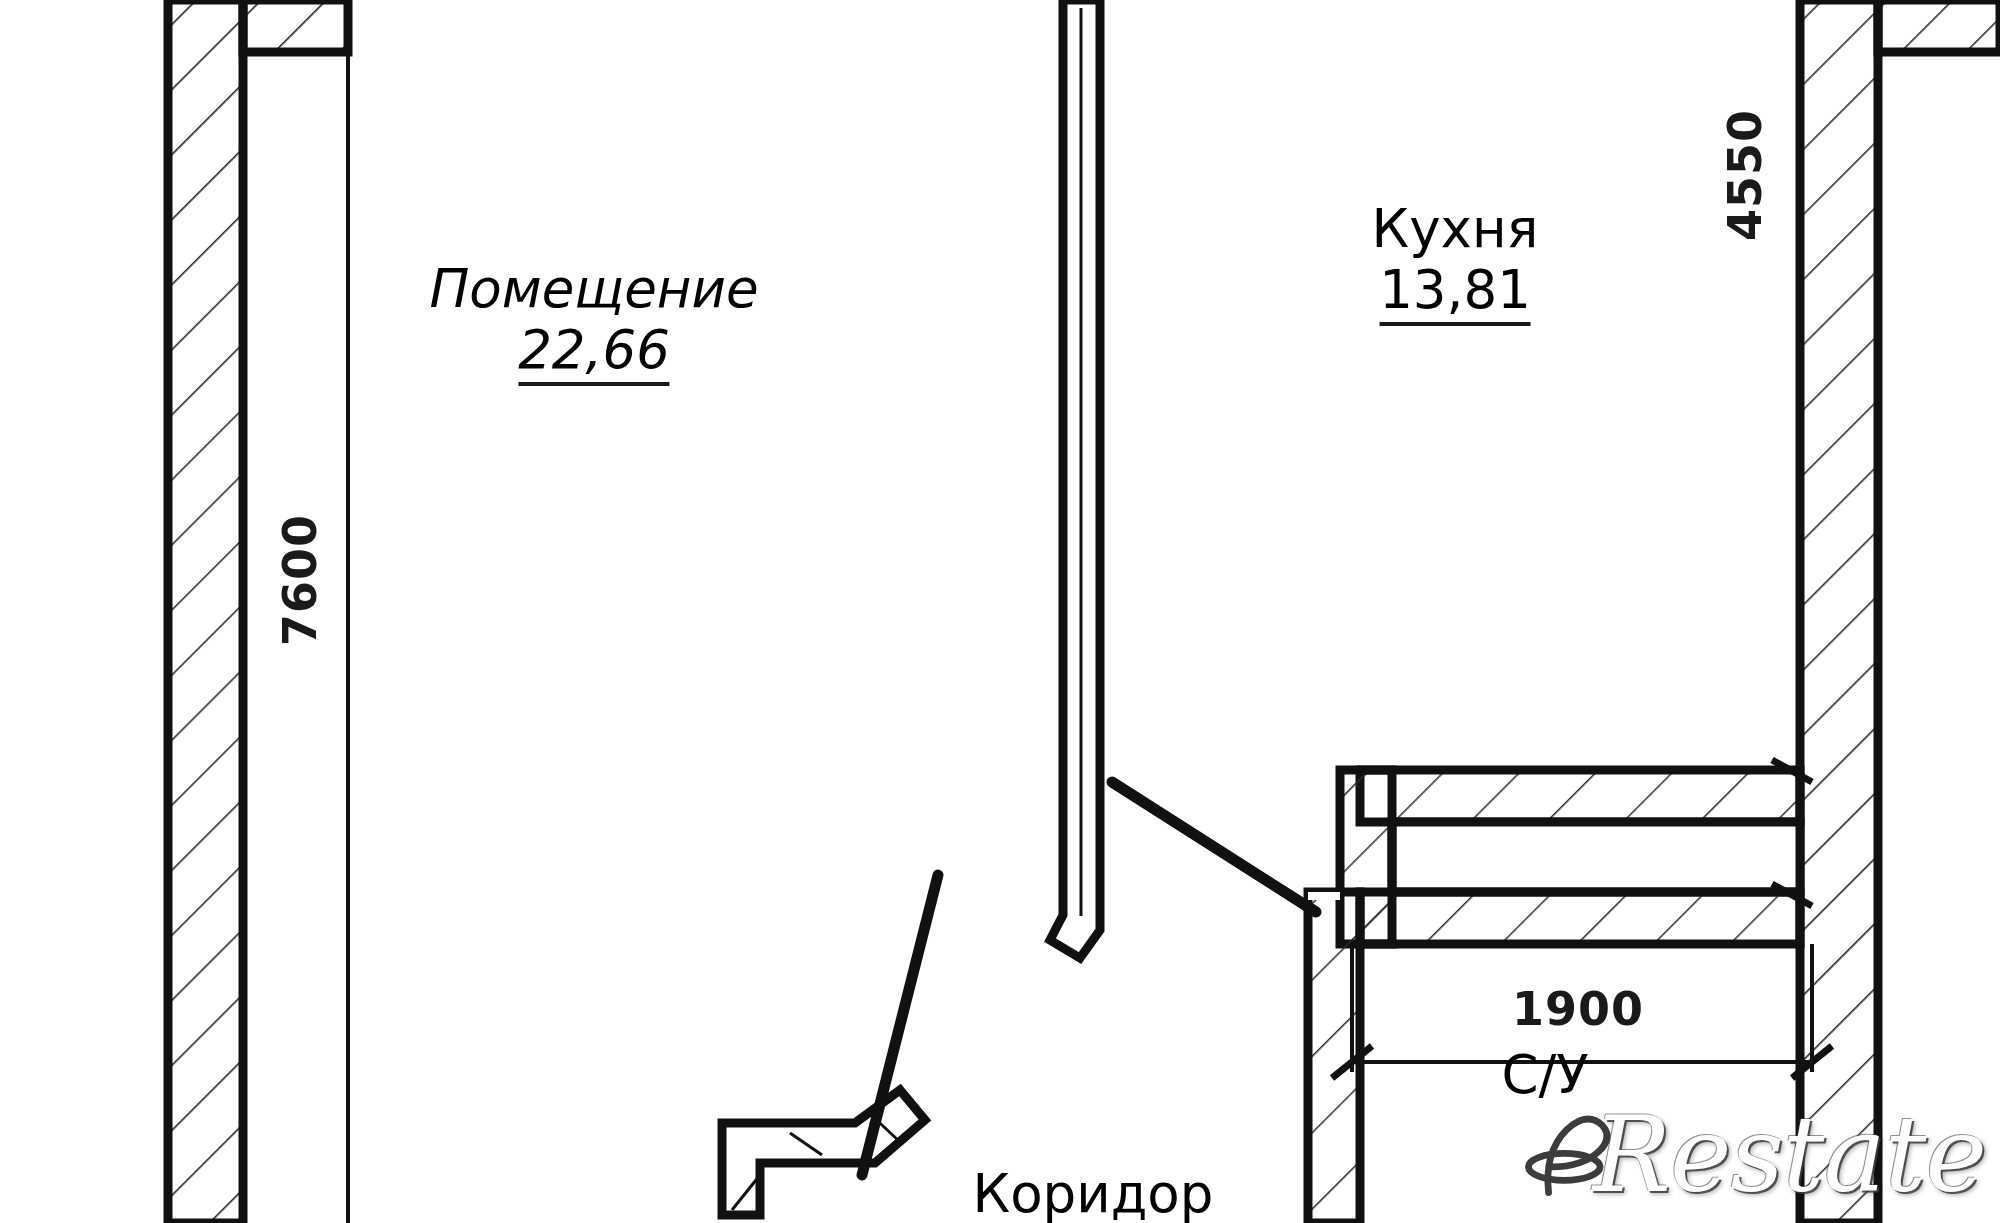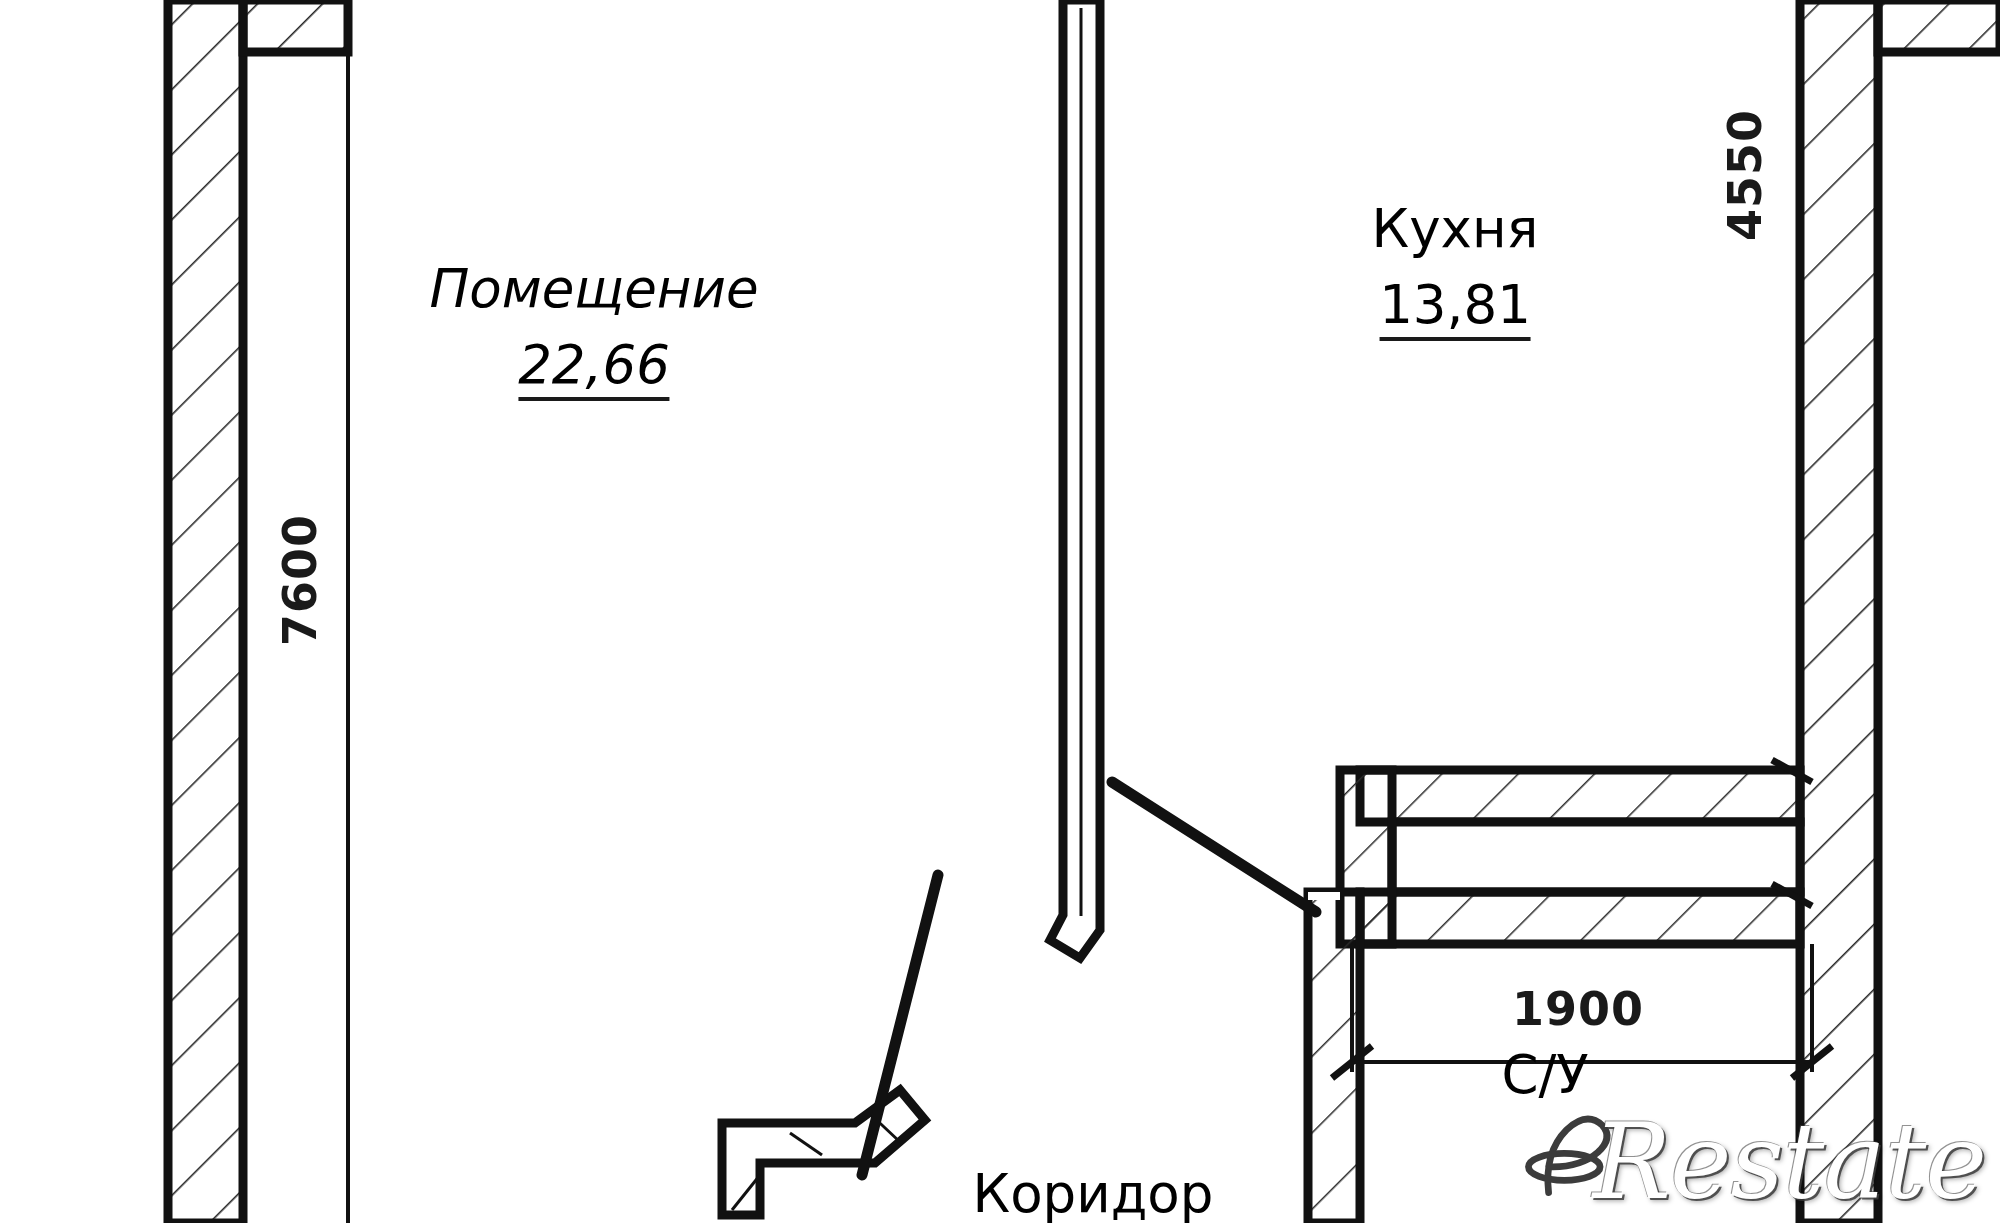--- a/index.html
+++ b/index.html
@@ -41,28 +41,26 @@
     font-size: 53px;
     font-weight: 400;
     text-align: center;
   }
   .room-area {
     font-size: 53px;
     font-weight: 400;
     text-align: center;
     border-bottom: 4px solid #1a1a1a;
     padding-bottom: 2px;
-    margin-top: 9px;
   }
   .room-block {
     position: absolute;
     display: flex;
     flex-direction: column;
     align-items: center;
-    gap: 6px;
   }
   .dim-text {
     font-size: 46px;
     color: #1a1a1a;
     font-family: "DejaVu Sans", sans-serif;
     letter-spacing: 1px;
   }
   .dim-vert {
     transform: rotate(-90deg);
     transform-origin: center center;
@@ -215,21 +213,21 @@
 
   <div class="lbl dim-vert" style="left:1745px; top:175px; width:0; height:0;">
     <div class="dim-text" style="transform:translate(-50%,-50%); position:absolute;">4550</div>
   </div>
 
   <div class="lbl" style="left:1578px; top:982px; transform:translateX(-50%);">
     <div class="dim-text">1900</div>
   </div>
 
   <div class="watermark">
-    <div style="display:flex; align-items:center; gap:0;">
+    <div style="display:flex; align-items:flex-start; gap:0;">
       <svg width="112" height="112" viewBox="0 0 100 100" style="margin-right:-34px; margin-bottom:6px;">
         <g fill="none" stroke="#3c3c3c" stroke-width="6" stroke-linecap="round">
           <path d="M30 80 Q26 44 46 24 Q64 7 78 20 Q88 31 74 44 Q58 58 30 57"></path>
           <ellipse cx="44" cy="57" rx="32" ry="12"></ellipse>
         </g>
       </svg>
       <div class="wm-text">Restate</div>
     </div>
   </div>
 

